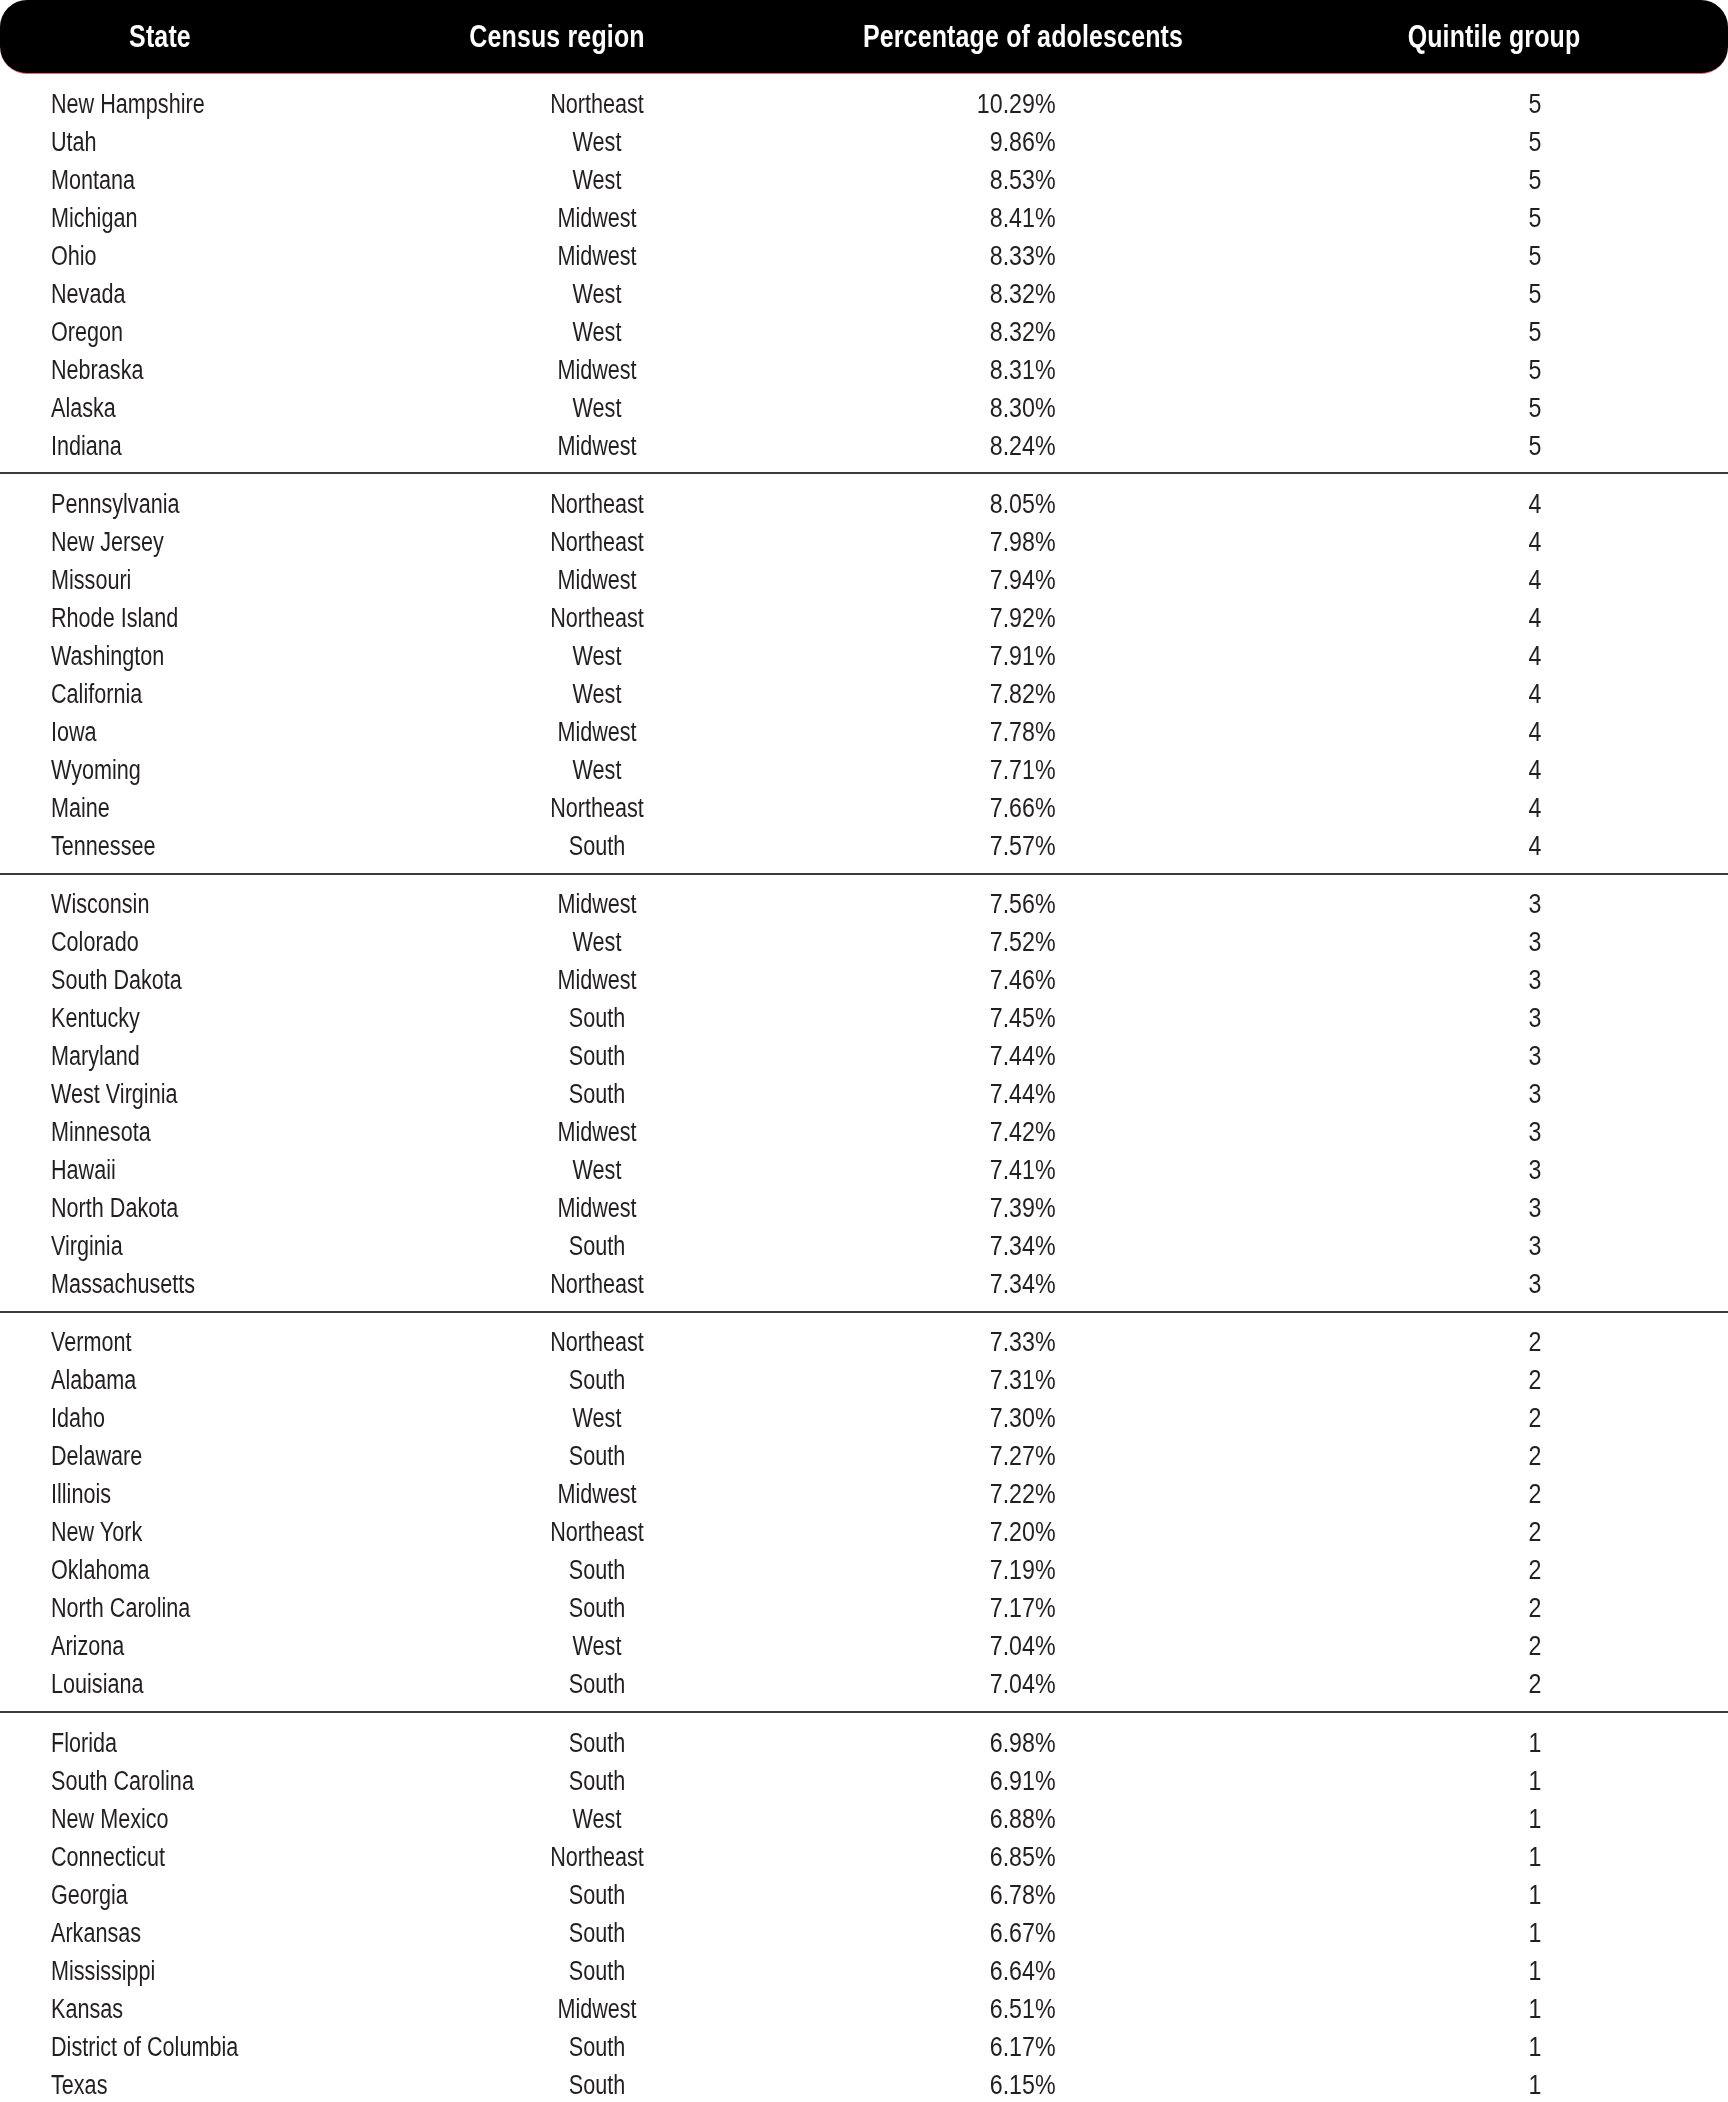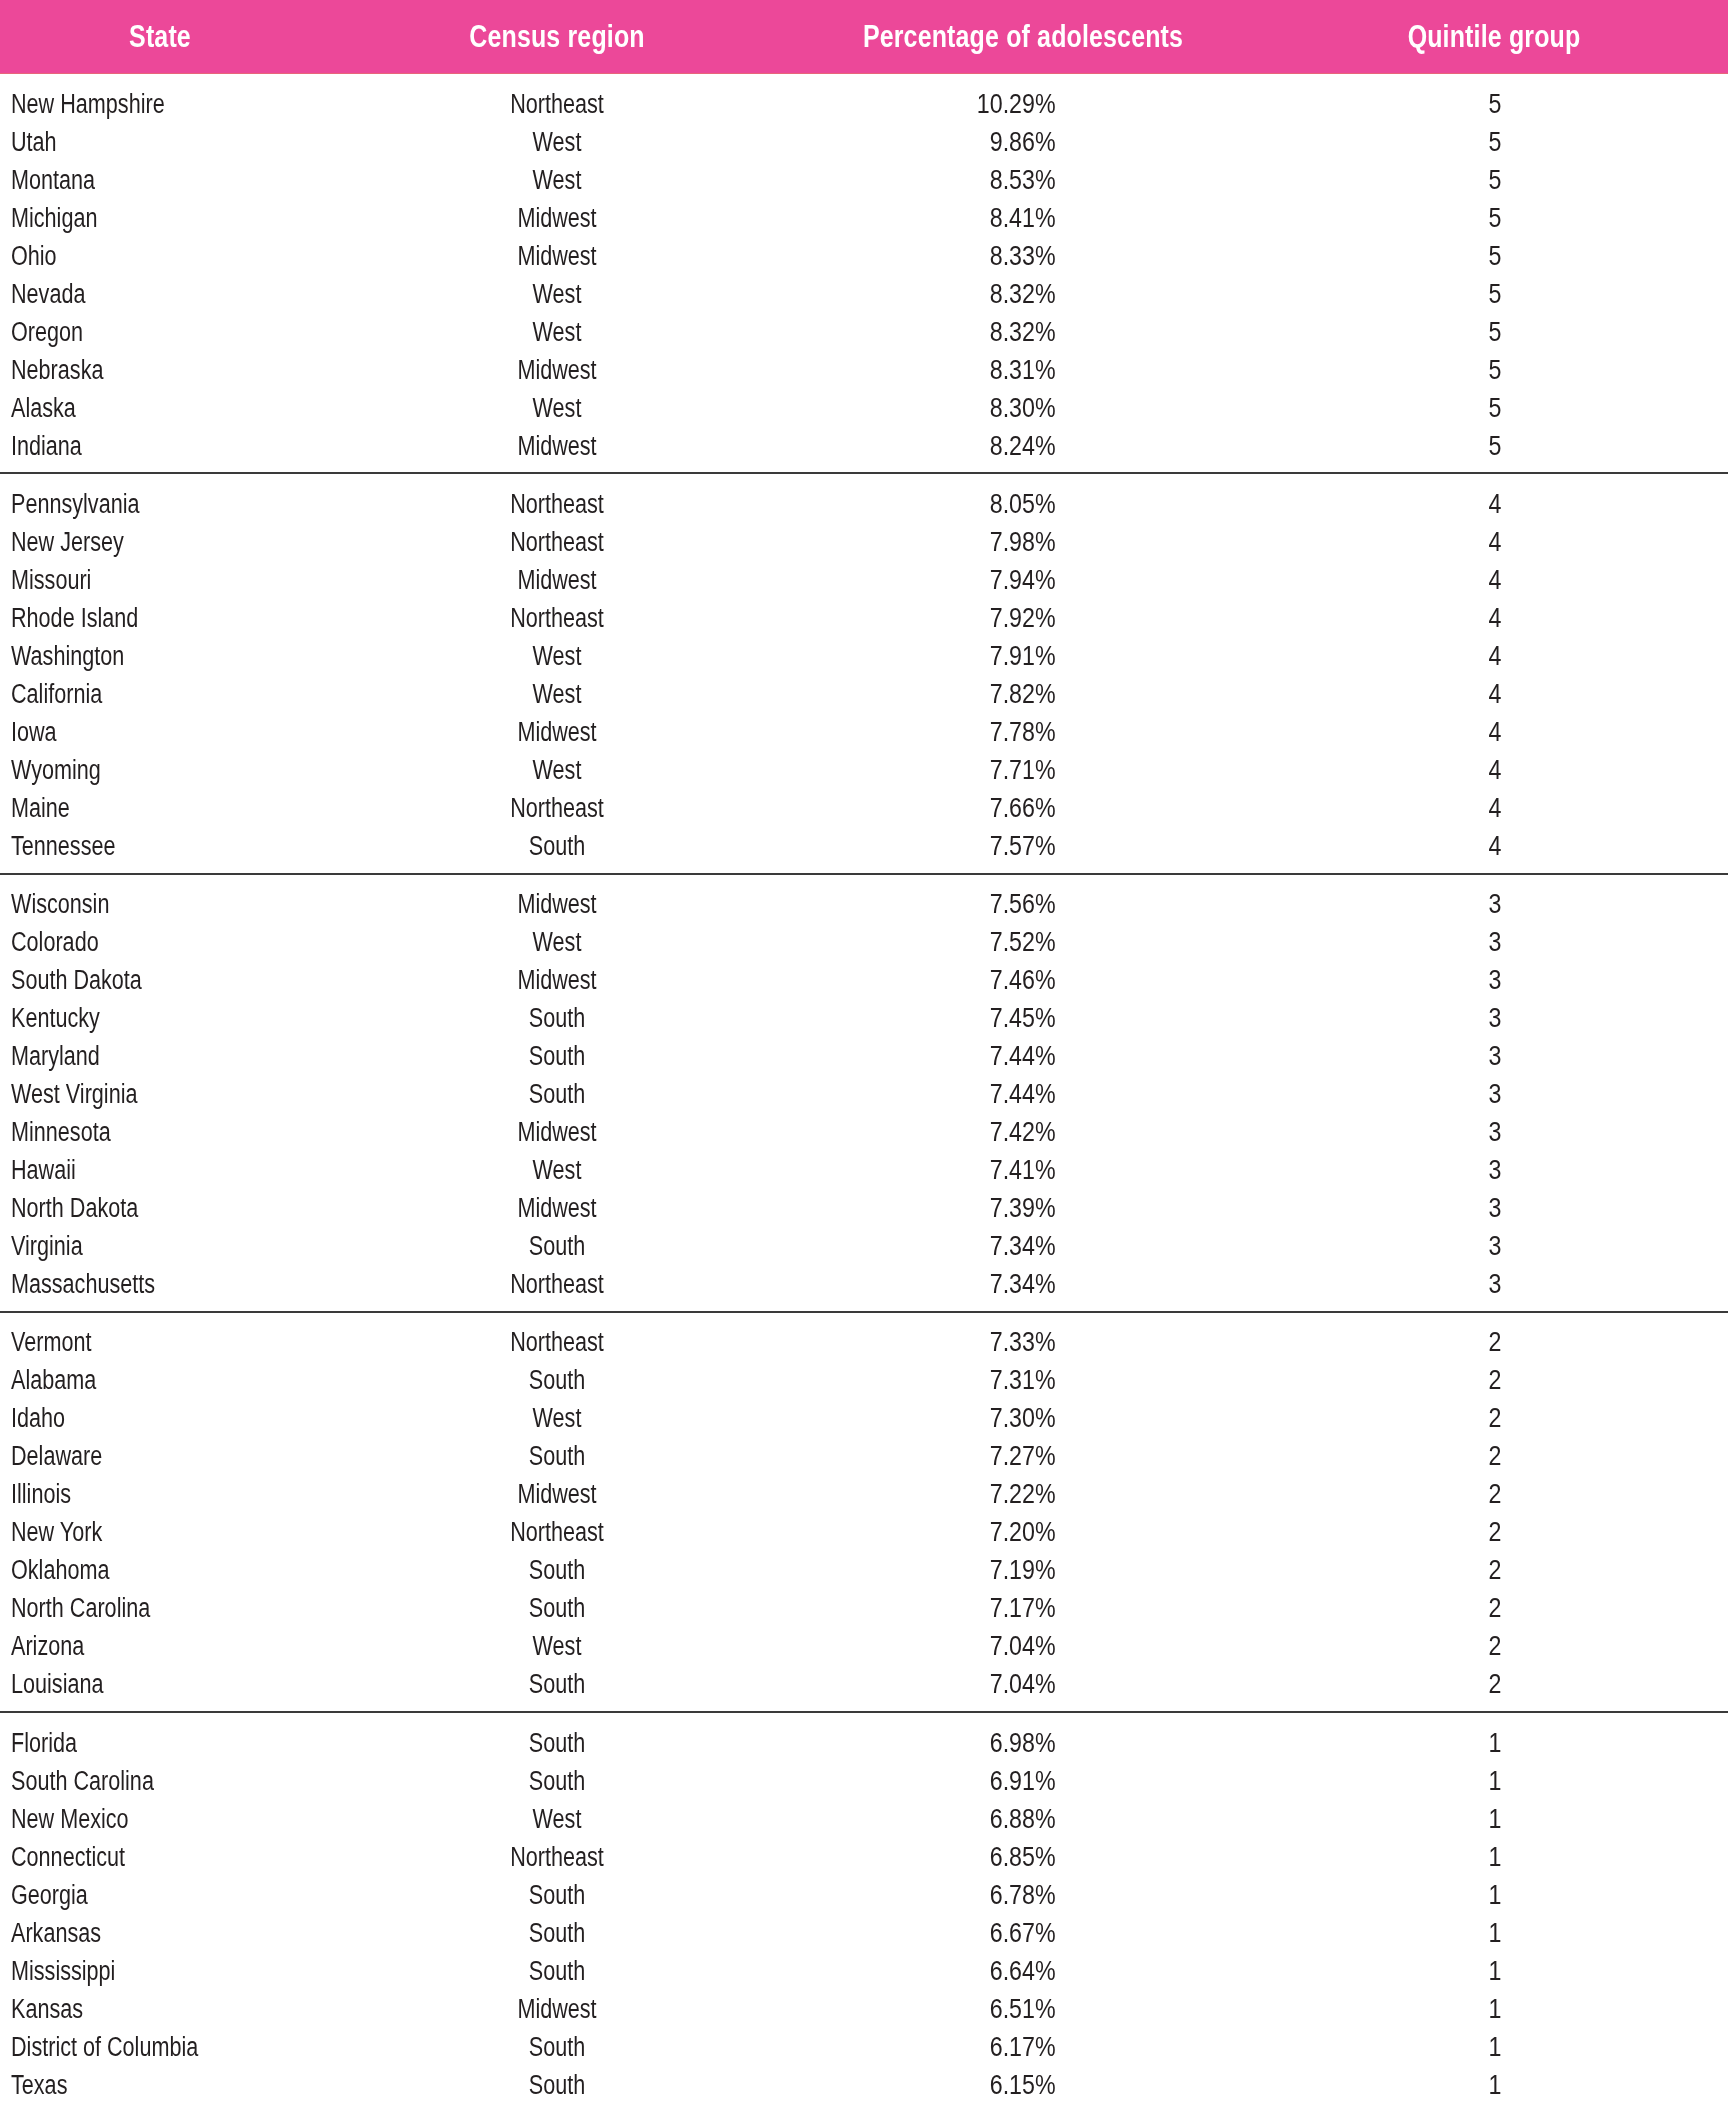--- a/index.html
+++ b/index.html
@@ -16,23 +16,24 @@
       position: relative;
     }
     .table {
       position: absolute;
       left: 0;
       top: 0;
       width: 1728px;
     }
     .header {
       height: 73px;
-      background: #ec4899;
+      background: #000000;
       border-bottom: 1px solid #e8657a;
       position: relative;
+      border-radius: 27px;
     }
     .hcell {
       position: absolute;
       top: 0;
       height: 73px;
       line-height: 73px;
       color: #ffffff;
       font-weight: bold;
       font-size: 32px;
       white-space: nowrap;
@@ -44,20 +45,21 @@
       position: relative;
       padding-top: 10.6px;
       padding-bottom: 7.7px;
     }
     .group.with-divider {
       border-bottom: 2.9px solid #3a3a3a;
     }
     .row {
       position: relative;
       height: 38px;
+      margin-left: 40px;
     }
     .cell {
       position: absolute;
       top: 0;
       height: 38px;
       line-height: 38px;
       font-size: 27px;
       white-space: nowrap;
     }
     .cell.state {

